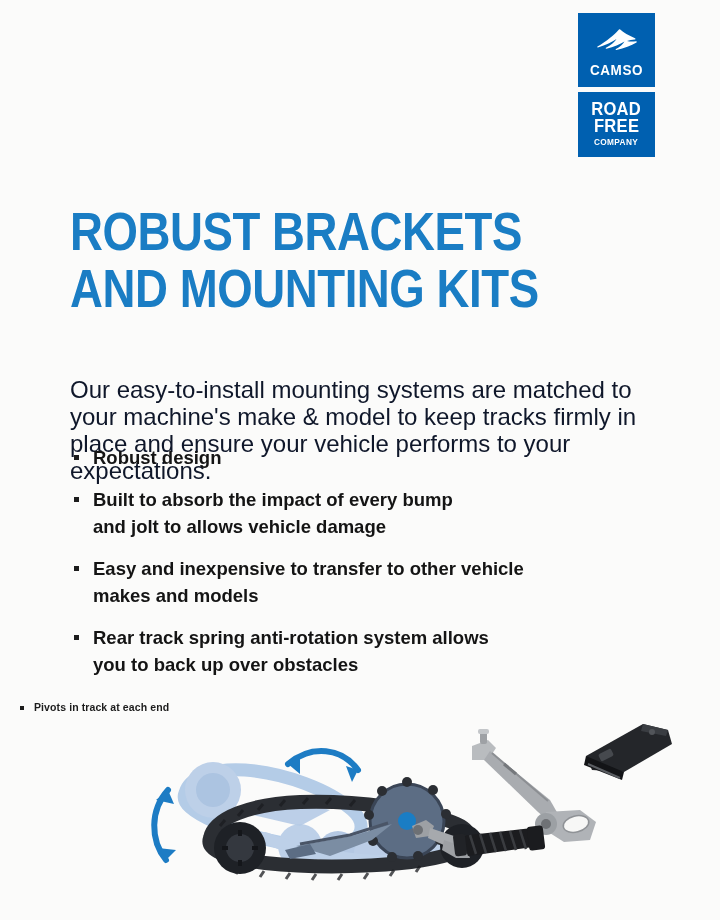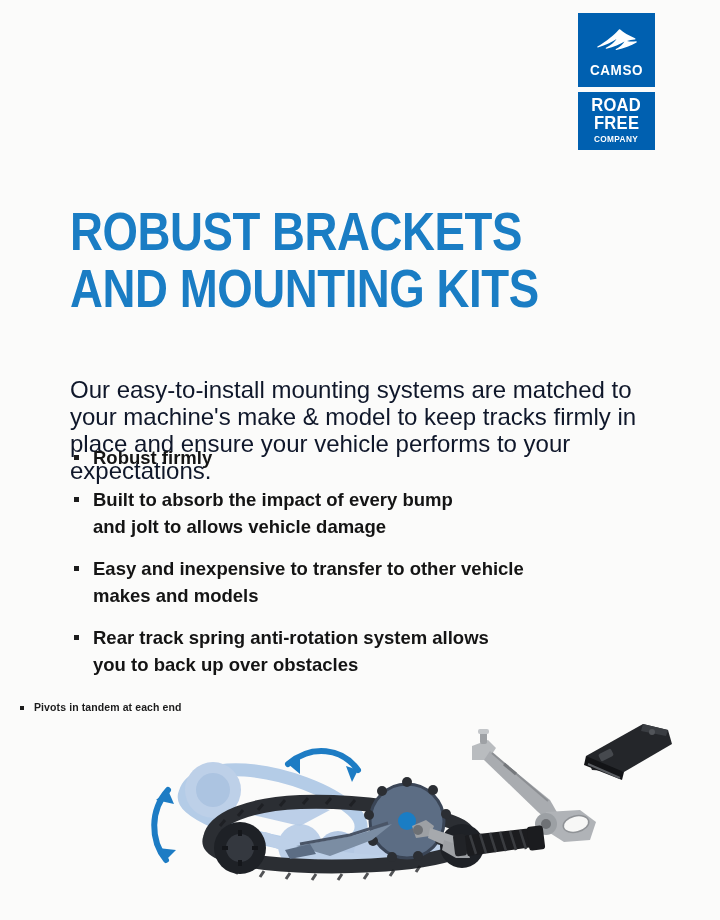--- a/index.html
+++ b/index.html
@@ -52,21 +52,21 @@
     color: #ffffff;
     font-family: "Liberation Sans", sans-serif;
     font-weight: 700;
     font-size: 14.5px;
     letter-spacing: 0.6px;
     line-height: 1;
     margin-top: 3px;
     transform: scaleX(0.93);
   }
   .logo-roadfree {
-    height: 58px;
+    height: 65px;
     margin-top: 5px;
     padding: 4px 0 5px 0;
   }
   .rf-line {
     color: #ffffff;
     font-family: "Liberation Sans", sans-serif;
     font-weight: 700;
     line-height: 0.96;
     letter-spacing: 0.3px;
     transform: scaleX(0.92);
@@ -200,30 +200,30 @@
     </div>
 
   </div>
 
   <h1 class="headline">ROBUST BRACKETS
 AND MOUNTING KITS</h1>
 
   <p class="intro">Our easy-to-install mounting systems are matched to your machine's make &amp; model to keep tracks firmly in place and ensure your vehicle performs to your expectations.</p>
 
   <ul class="bullets">
-    <li class="bullet-item">Robust firmly</li>
+    <li class="bullet-item">Robust design</li>
     <li class="bullet-item">Built to absorb the impact of every bump
 and jolt to allows vehicle damage</li>
     <li class="bullet-item">Easy and inexpensive to transfer to other vehicle
 makes and models</li>
     <li class="bullet-item">Rear track spring anti-rotation system allows
 you to back up over obstacles</li>
   </ul>
 
-  <div class="footnote">Pivots in tandem at each end</div>
+  <div class="footnote">Pivots in track at each end</div>
 
   <div class="illustration">
     <svg class="illus-svg" width="720" height="180" viewBox="0 0 720 180" aria-hidden="true">
 
       <g opacity="0.85">
 
         <path d="M185 75 C190 58 215 50 245 52 C285 55 330 72 352 92 C368 106 362 124 340 128 C310 133 255 122 215 104 C193 94 181 85 185 75 Z" fill="none" stroke="#a8c4e4" stroke-width="13" stroke-linejoin="round"></path>
 
         <circle cx="213" cy="72" r="28" fill="#b3c9e6"></circle>
         <circle cx="213" cy="72" r="17" fill="#9fbbdd"></circle>

